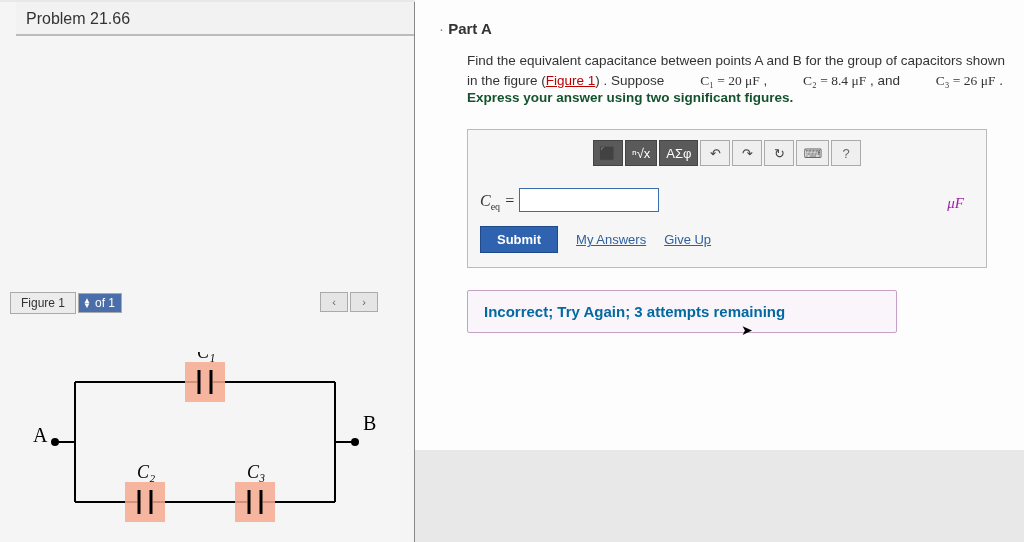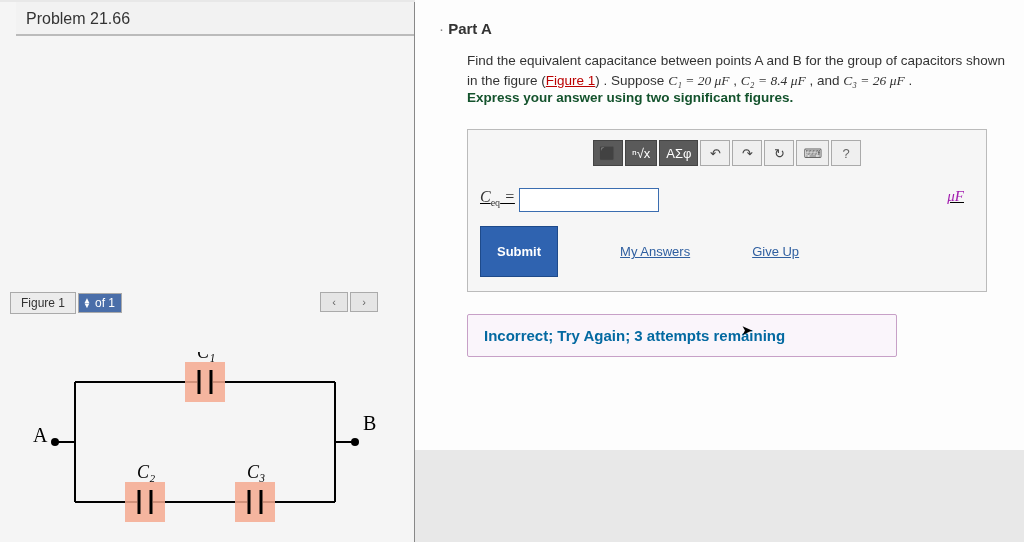--- a/index.html
+++ b/index.html
@@ -95,21 +95,21 @@
     text-indent: -14px;
   }
   .part-label::before { content:"· "; color:#888; font-weight:normal;}
   .prompt {
     font-size: 13.5px;
     color: #333;
     line-height: 1.45;
     padding-left: 22px;
   }
   .prompt a { color: #b00; text-decoration: underline; }
-  .prompt .math { font-style: italic; font-family: 'Times New Roman', serif; }
+  .prompt .math { font-family: 'Times New Roman', serif; margin-left: 32px; }
   .instruct {
     font-size: 13.5px;
     font-weight: bold;
     color: #14532d;
     padding-left: 22px;
   }
   .answer-box {
     margin: 24px 0 0 22px;
     border: 1px solid #bbb;
     width: 520px;
@@ -131,41 +131,40 @@
     min-width: 30px;
     padding: 0 6px;
     font-size: 13px;
     display: flex; align-items:center; justify-content:center;
     cursor: pointer;
   }
   .tb-btn.light { background:#efefef; color:#444; border:1px solid #aaa;}
   .tb-btn.light2 { background:#efefef; color:#666; border:1px solid #aaa;}
   .eq-row {
     display: flex;
-    align-items: flex-start;
+    align-items: flex-end;
     margin-bottom: 14px;
     gap: 4px;
-    text-decoration: underline;
   }
   .eq-label { font-family: 'Times New Roman', serif; font-style: italic; font-size: 16px; color:#333; }
   .eq-label sub{ font-size:10px; font-style:normal;}
   .eq-input {
     width: 140px; height: 24px;
     border: 1px solid #3b6db0;
     background: #fff;
   }
   .eq-unit { font-family:'Times New Roman',serif; font-style:italic; font-size:15px; color:#a21caf; margin-left:auto; margin-right:10px;}
   .action-row {
     display:flex; align-items:center; gap:18px;
   }
   .submit-btn {
     background:#2f63b0; color:#fff; border:1px solid #1e4a8a;
-    padding:17px 16px; font-size:13px; font-weight:bold; cursor:pointer;
-  }
-  .link { color:#2f5fa0; font-size:13px; text-decoration:underline; cursor:pointer;margin-left:44px; }
+    padding:5px 16px; font-size:13px; font-weight:bold; cursor:pointer;
+  }
+  .link { color:#2f5fa0; font-size:13px; text-decoration:underline; cursor:pointer; }
   .feedback {
     margin: 22px 0 0 22px;
     width: 430px;
     border: 1px solid #c7a0c7;
     background: #faf5fb;
     color: #0369a1;
     font-size: 15px;
     font-weight: bold;
     padding: 12px 16px;
     border-radius: 2px;

